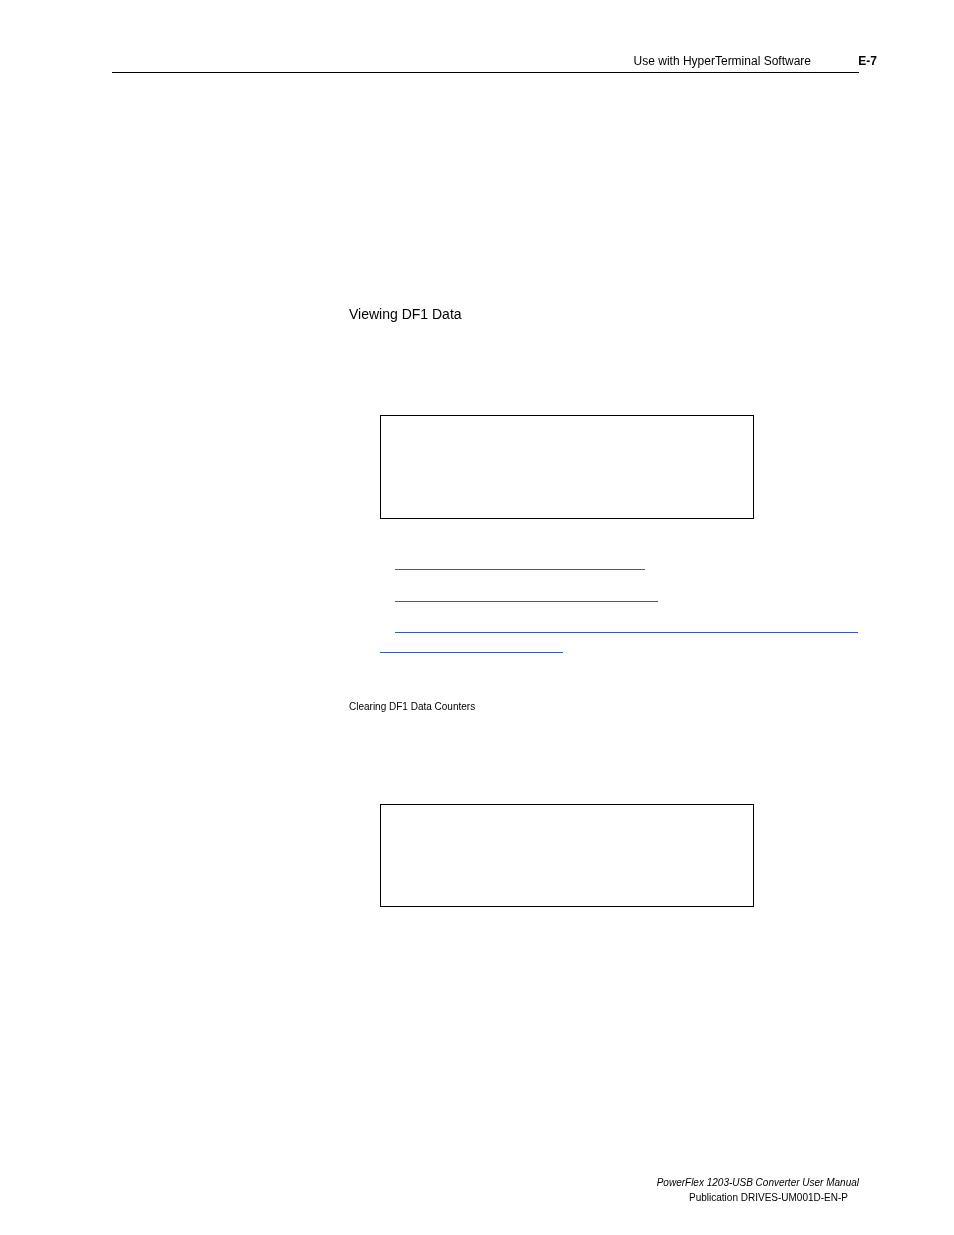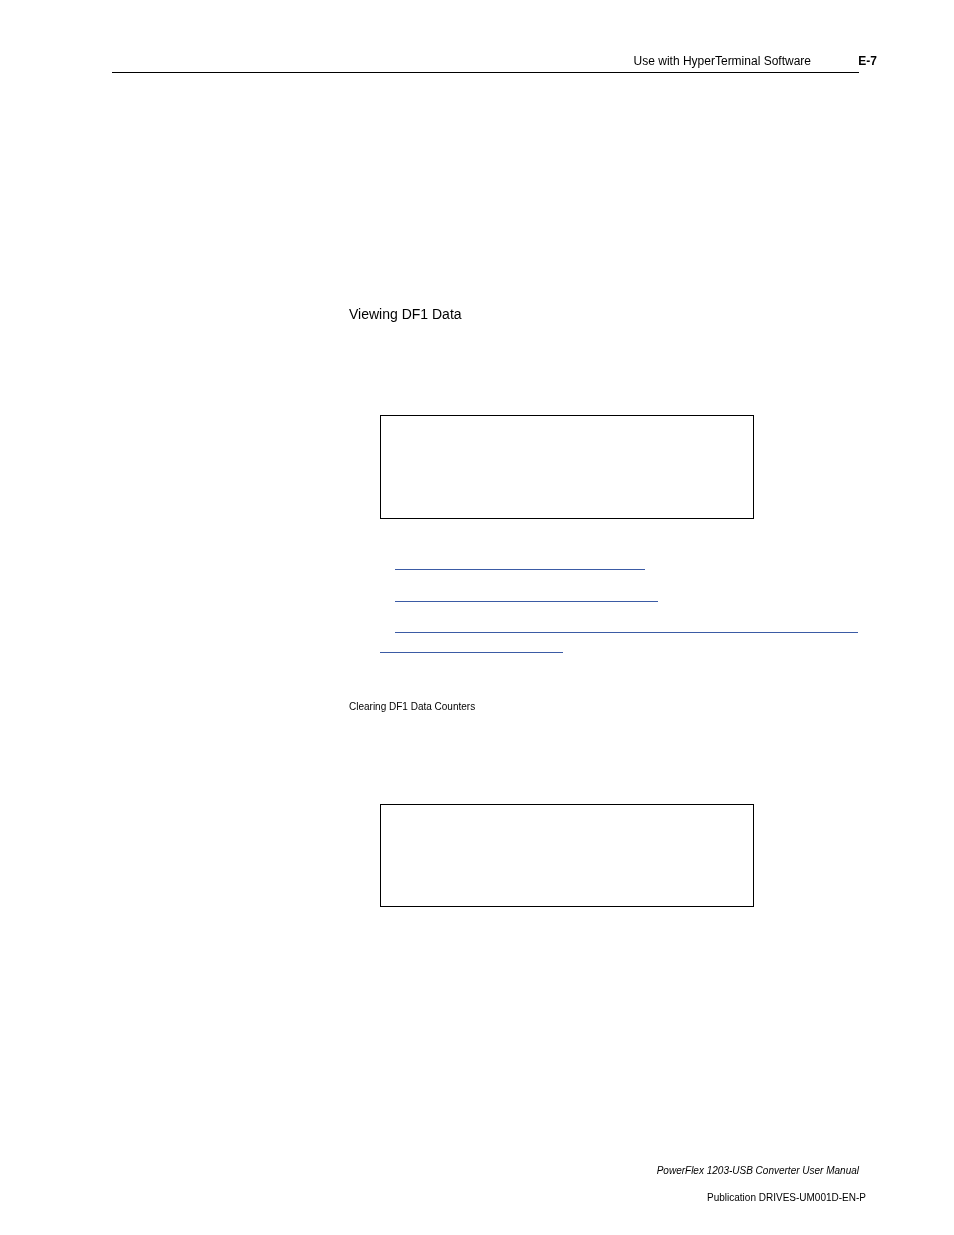--- a/index.html
+++ b/index.html
@@ -99,30 +99,30 @@
   .box2 {
     position: absolute;
     top: 804px;
     left: 380px;
     width: 374px;
     height: 103px;
     border: 1.5px solid #000;
   }
   .footer-title {
     position: absolute;
-    bottom: 59px;
+    bottom: 47px;
     right: 95px;
     font-size: 10px;
     font-style: italic;
     text-align: right;
   }
   .footer-pub {
     position: absolute;
     bottom: 32px;
-    right: 88px;
+    right: 106px;
     font-size: 10px;
     text-align: center;
   }
 </style>
 </head>
 <body>
 
 <div class="page">
   <div class="header-text">Use with HyperTerminal Software</div>
   <div class="page-num">E-7</div>

